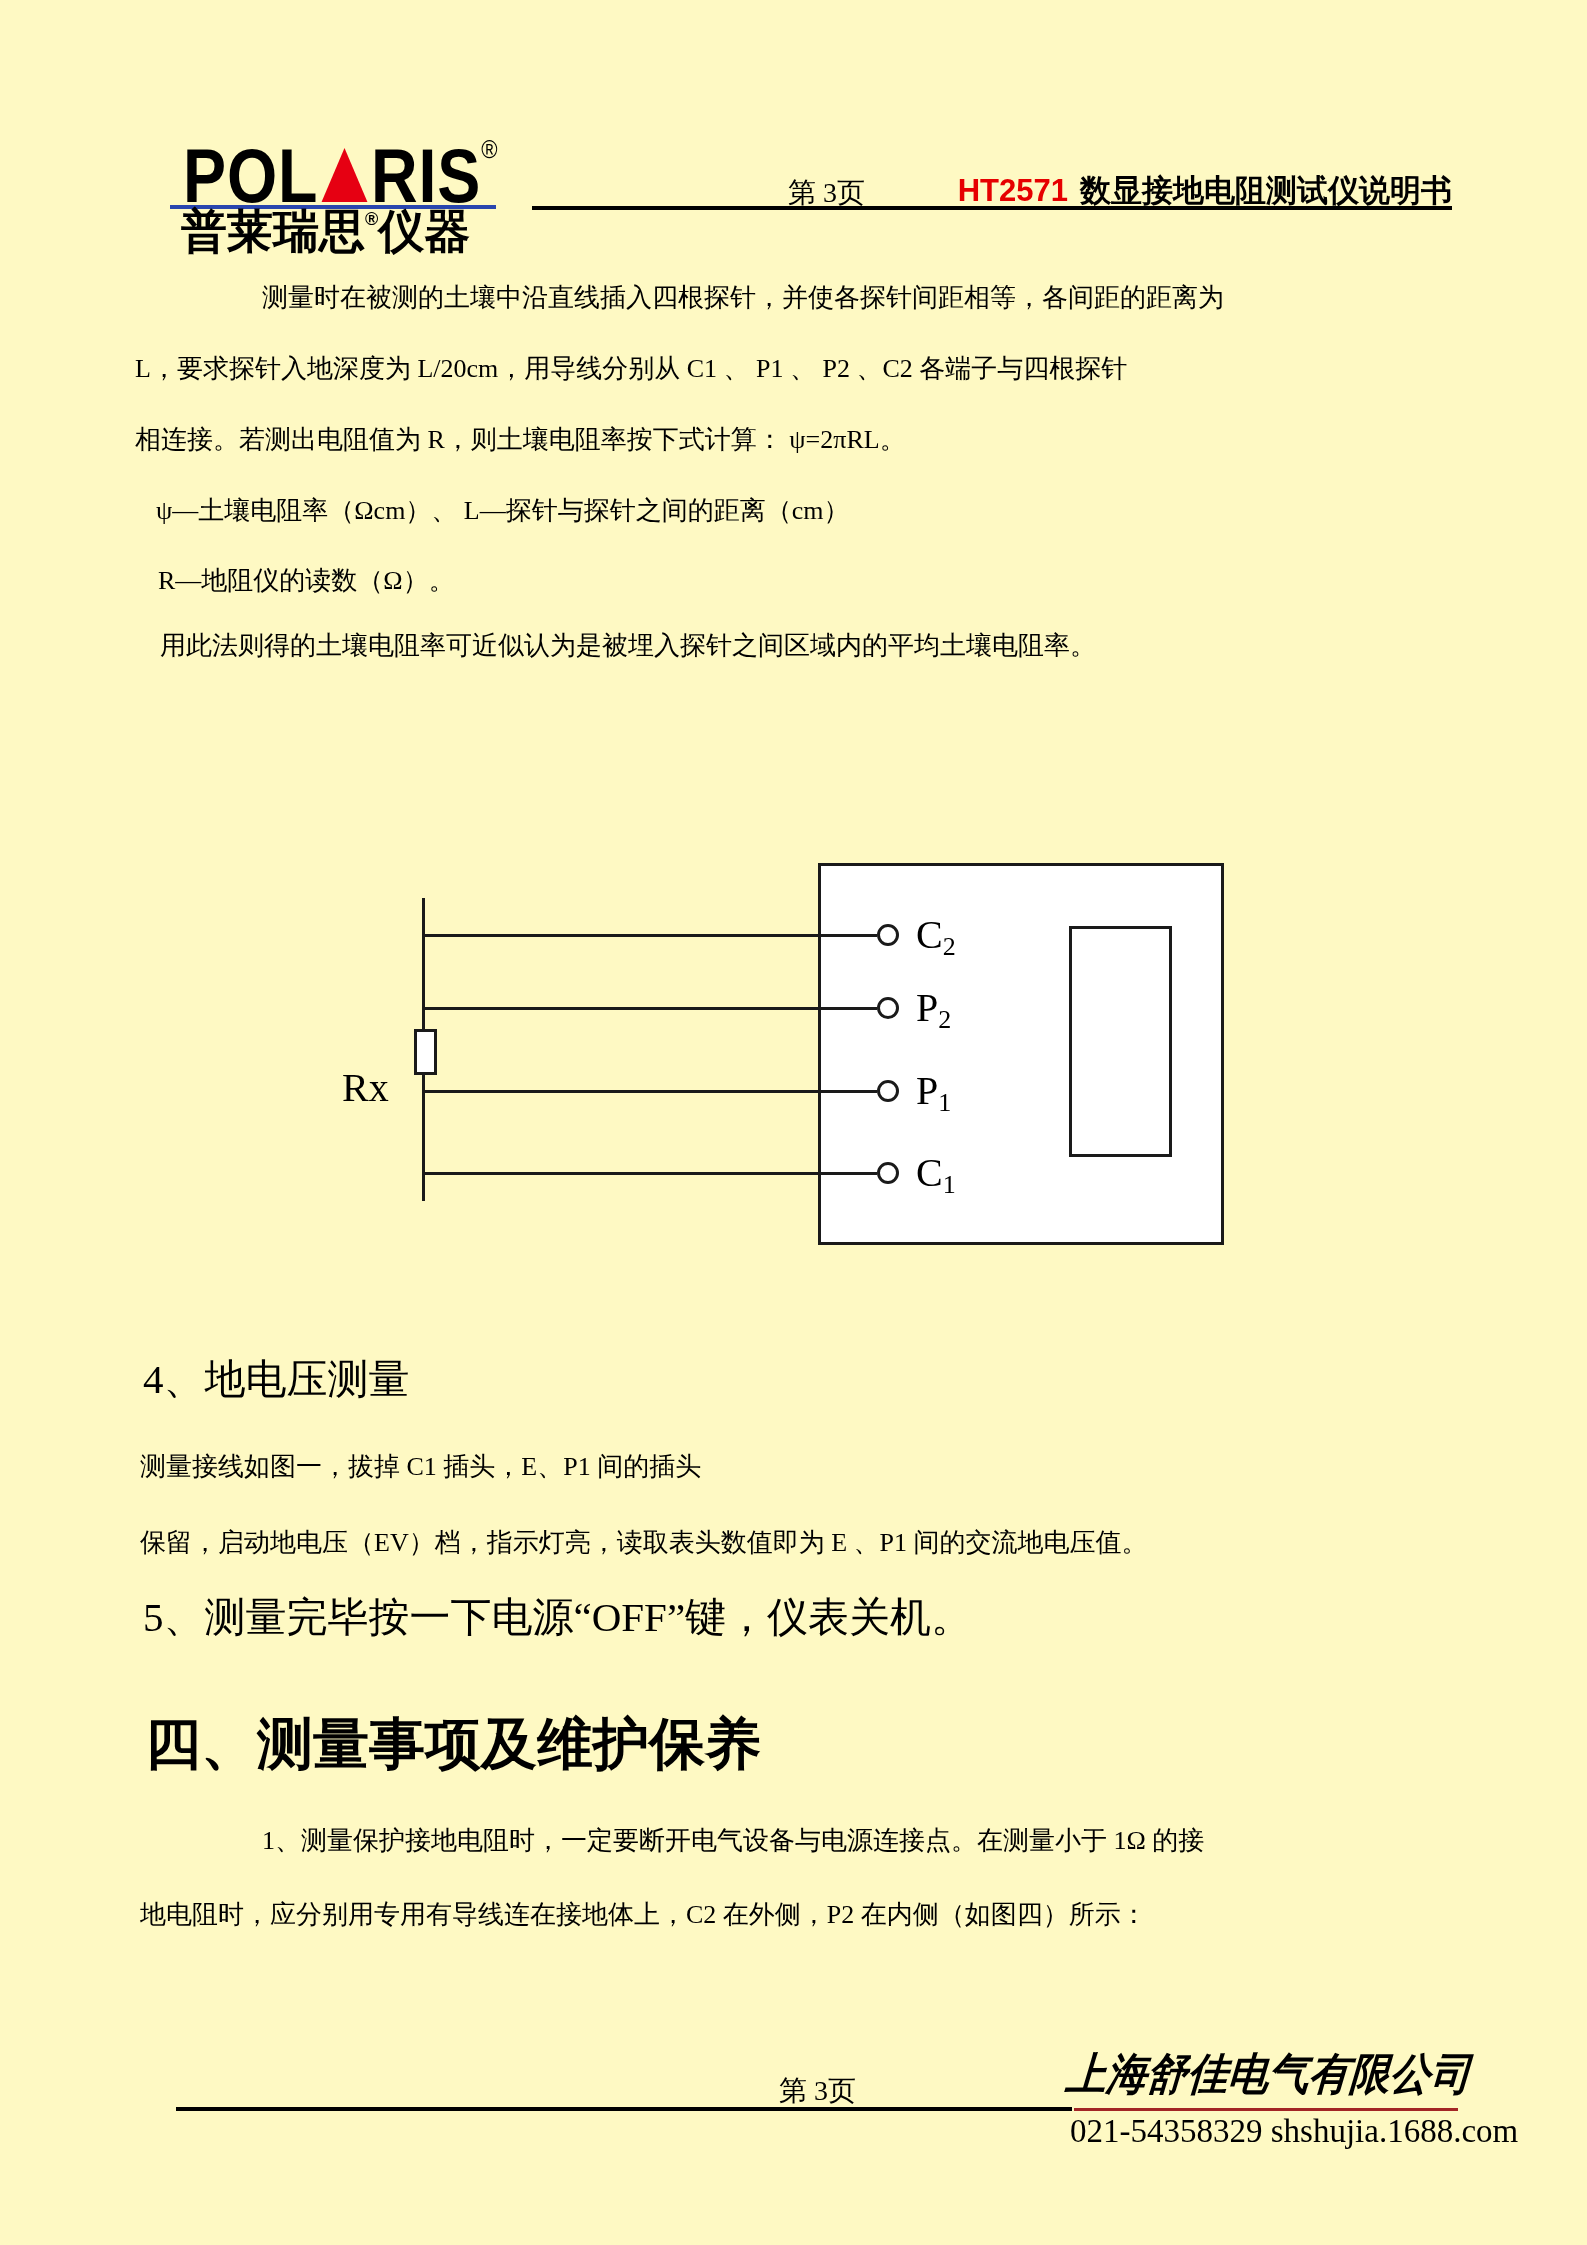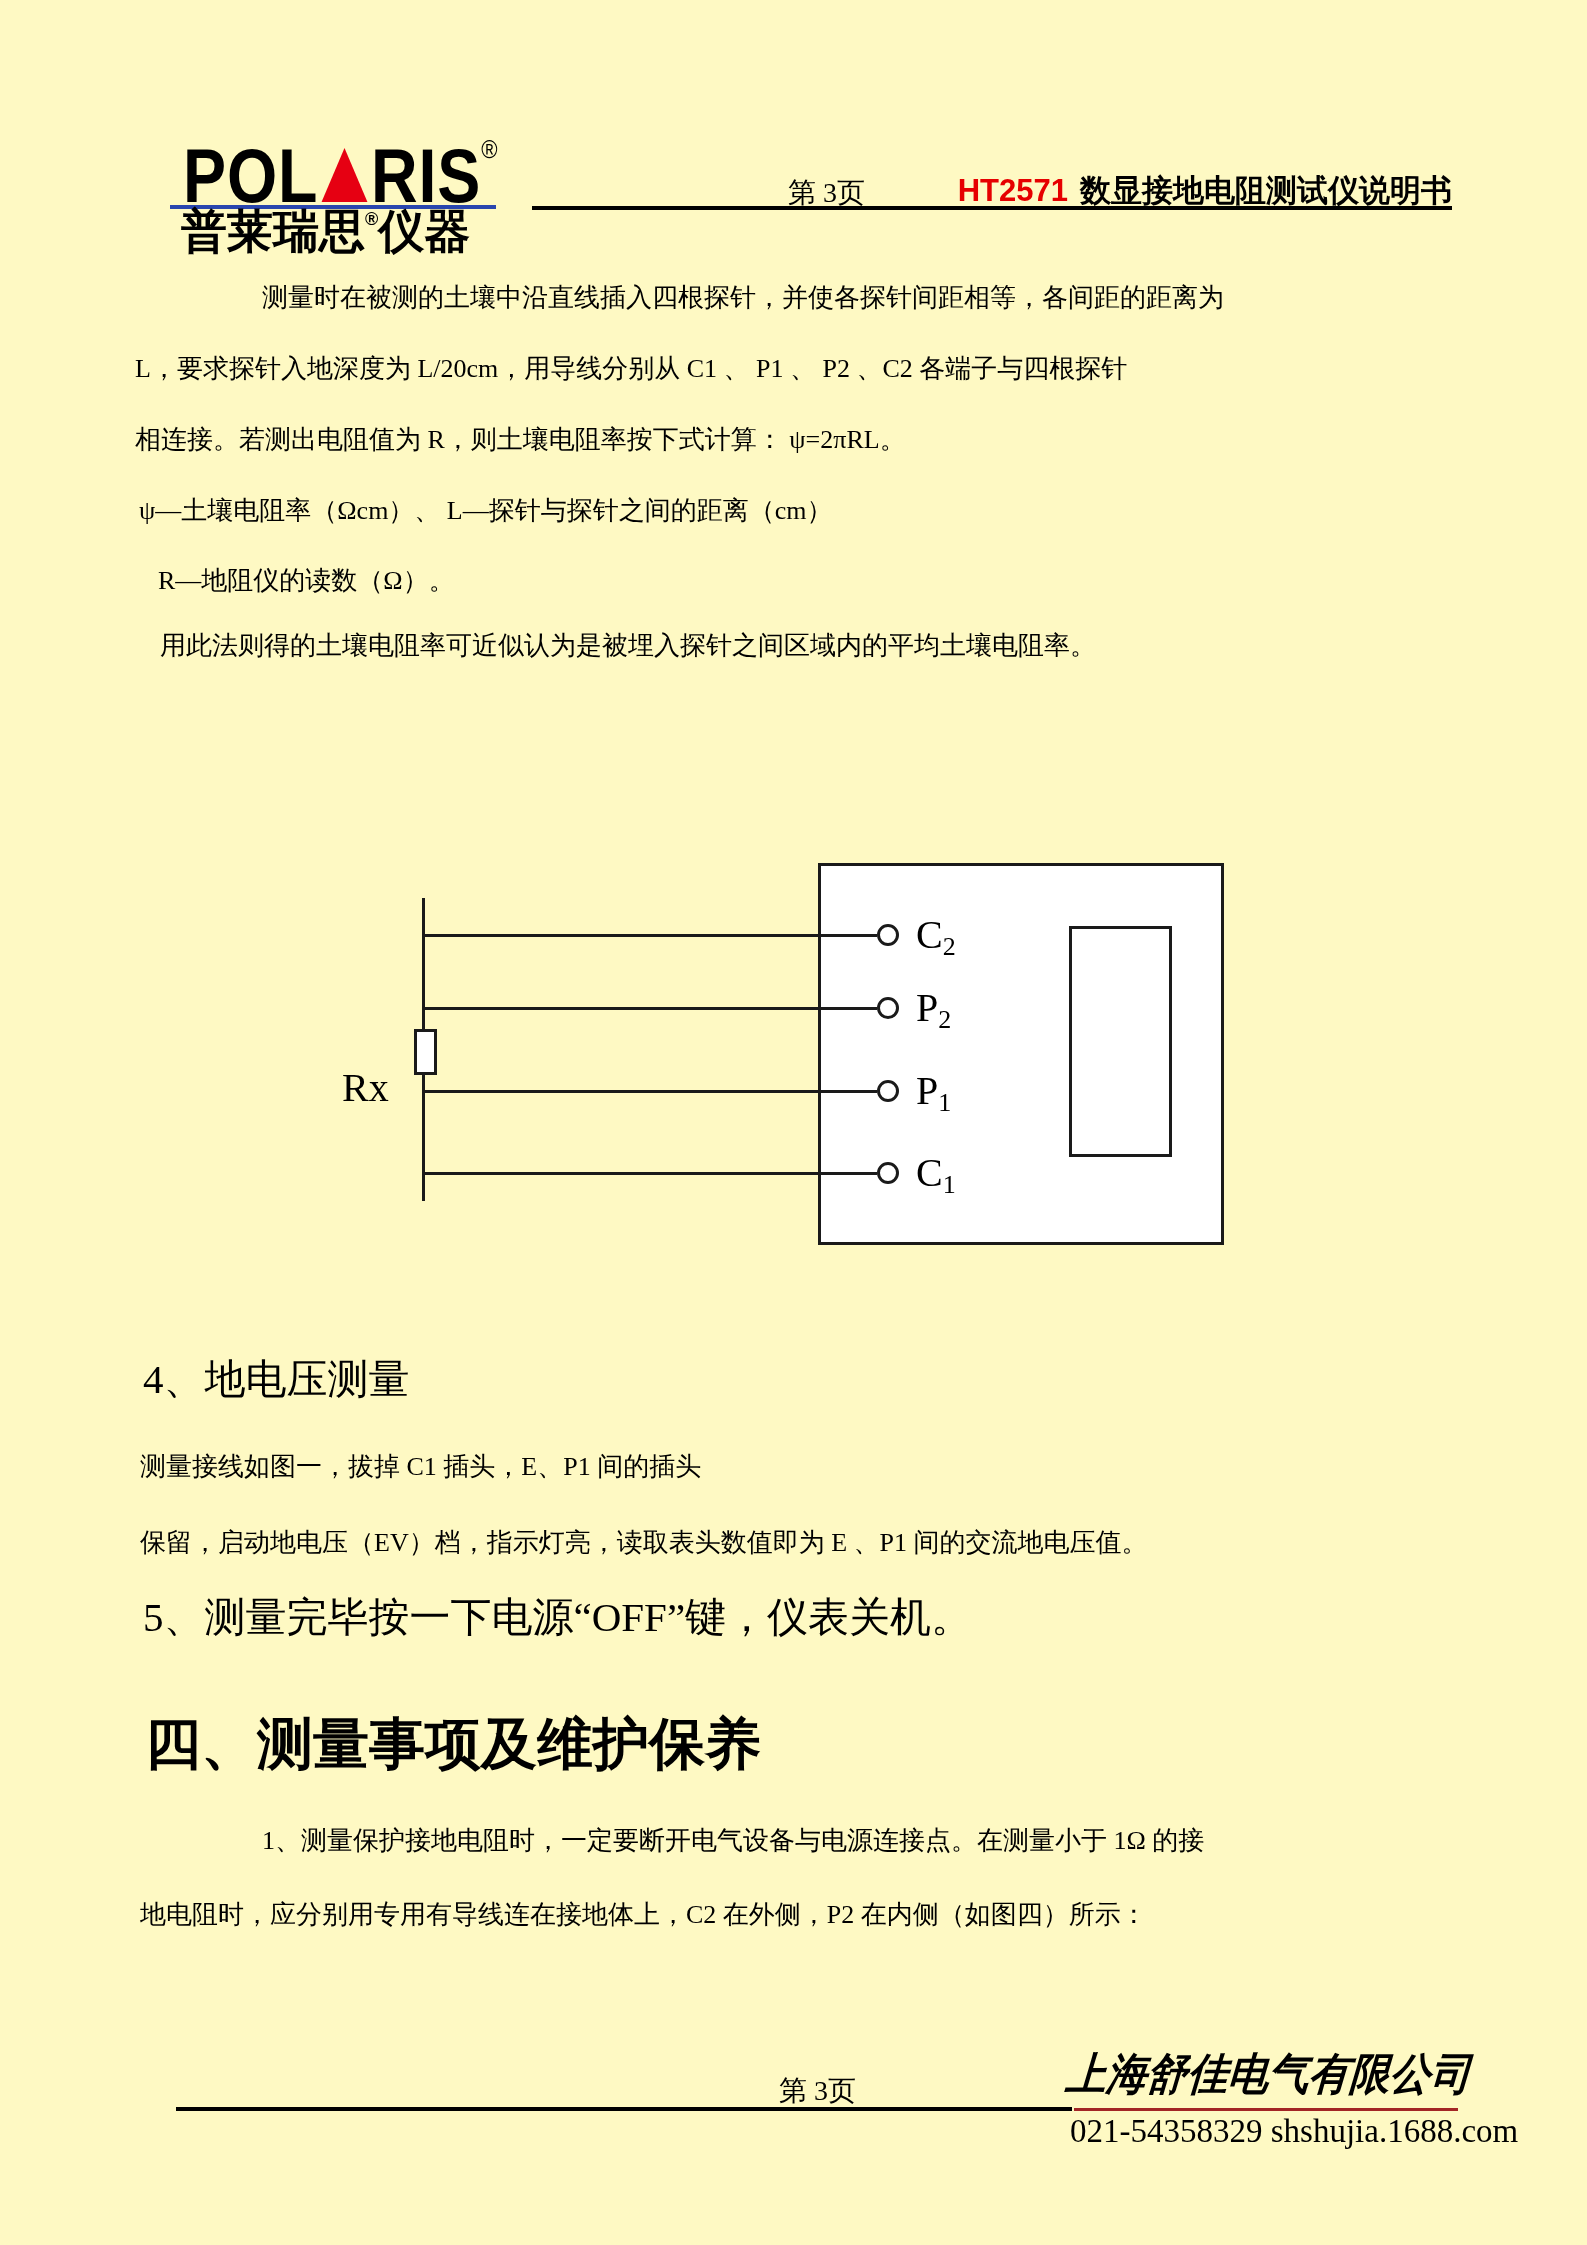--- a/index.html
+++ b/index.html
@@ -48,21 +48,21 @@
     font-weight: bold; font-size: 31px; white-space: nowrap;
   }
   .hdr-title .model { color: #e60000; margin-right: 12px; text-align: center; }
   .hdr-rule { left: 532px; top: 206px; width: 920px; height: 4px; background: #000; }
 
   
   .bline { font-size: 26px; line-height: 1.3; white-space: nowrap; }
   .l1  { left: 262px; top: 281px; }
   .l2  { left: 135px; top: 352px; }
   .l3  { left: 135px; top: 423px; }
-  .l4  { left: 139px; top: 494px; }
+  .l4  { left: 156px; top: 494px; }
   .l5  { left: 158px; top: 564px; }
   .l6  { left: 160px; top: 629px; }
   .l7  { left: 140px; top: 1450px; }
   .l8  { left: 140px; top: 1526px; }
   .l9  { left: 262px; top: 1824px; }
   .l10 { left: 140px; top: 1898px; }
 
   .h-serif { font-size: 41px; line-height: 1.2; white-space: nowrap; }
   .h3x { left: 167px; top: 698px; letter-spacing: 1px; }
   .h4x { left: 143px; top: 1355px; }

